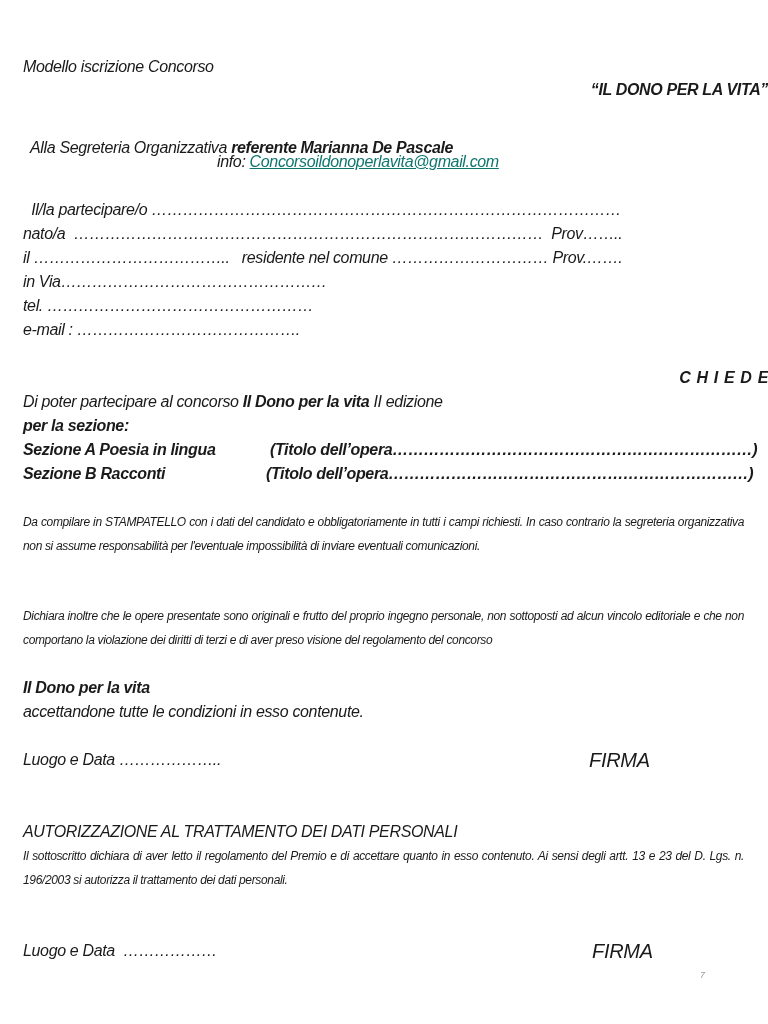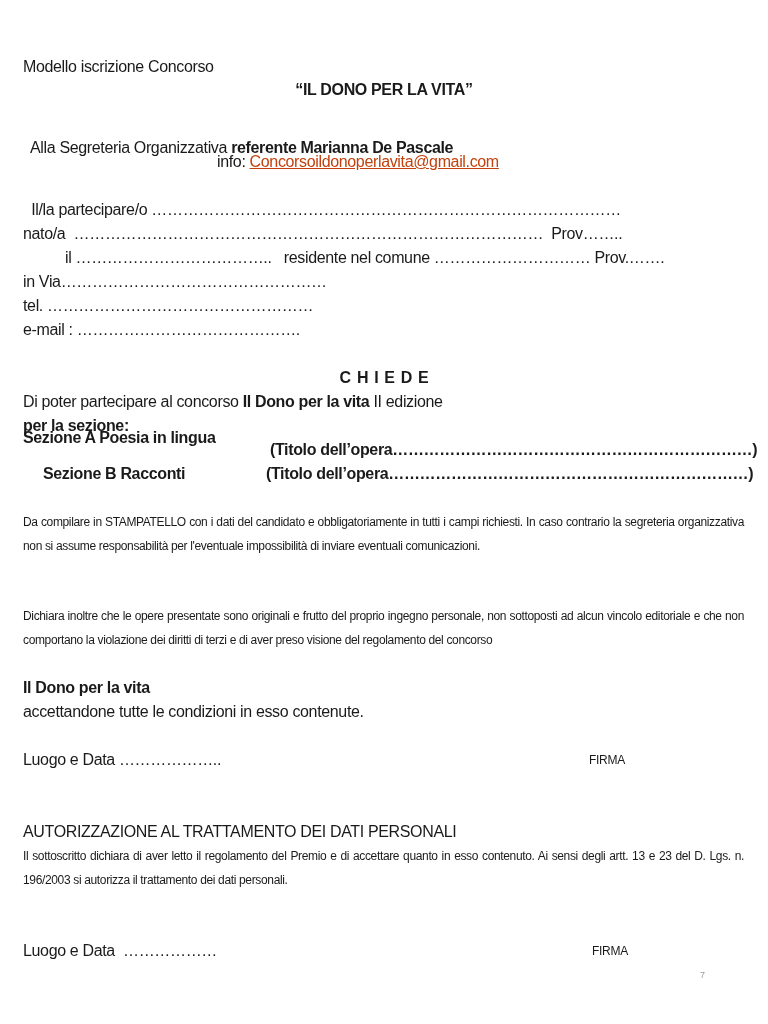--- a/index.html
+++ b/index.html
@@ -1,59 +1,59 @@
 <!DOCTYPE html>
 <html><head>
 <meta charset="utf-8">
 <style>
   html, body { margin: 0; padding: 0; background: #ffffff; }
   body { width: 768px; height: 1024px; position: relative; overflow: hidden;
          font-family: "Liberation Sans Narrow", "Liberation Sans", sans-serif; color: #1a1a1a; }
-  .page { position: absolute; left: 0; top: 0; width: 768px; height: 744px; }
+  .page { position: absolute; left: 0; top: 0; width: 768px; height: 744px; font-style: italic; }
   .line { position: absolute; left: 23px; font-size: 16px; line-height: 20px; white-space: nowrap;
           letter-spacing: -0.35px; }
   .b { font-weight: bold; }
-  .center { left: 0; width: 768px; text-align: center; }
+  .center { left: 0; width: 768px; text-align: right; }
   .just { position: absolute; left: 23px; width: 721px; font-size: 12px; line-height: 24px;
           text-align: justify; text-align-last: left; letter-spacing: -0.35px; }
-  .link { color: #c2410c; text-decoration: underline; cursor: pointer; }
+  .link { color: #0f766e; text-decoration: underline; cursor: pointer; }
   .pagenum { position: absolute; left: 700px; top: 970px; font-size: 9px; color: #9a9a9a; }
-  .firma { position: absolute; font-size: 12px; line-height: 20px; letter-spacing: -0.3px; }
+  .firma { position: absolute; font-size: 20px; line-height: 20px; letter-spacing: -0.3px; }
 </style>
 </head>
 <body>
 
 <div class="page">
 
   <div class="line" style="top:57px;">Modello iscrizione Concorso</div>
   <div class="line center b" style="top:80px;">“IL DONO PER LA VITA”</div>
 
   <div class="line" style="top:138px;margin-left:7px;">
     <span>Alla Segreteria Organizzativa </span><span class="b">referente Marianna De Pascale</span>
   </div>
   <div class="line" style="top:152px; left:217px;">
     <span>info: </span><span class="link">Concorsoildonoperlavita@gmail.com</span>
   </div>
 
   <div class="line" style="top:200px; white-space:pre;">  Il/la partecipare/o ………………………………………………………………………………</div>
   <div class="line" style="top:224px; white-space:pre;">nato/a  ………………………………………………………………………………  Prov……..</div>
-  <div class="line" style="top:248px; white-space:pre;margin-left:42px;">il ………………………………..   residente nel comune ………………………… Prov.…….</div>
+  <div class="line" style="top:248px; white-space:pre;">il ………………………………..   residente nel comune ………………………… Prov.…….</div>
   <div class="line" style="top:272px;">in Via……………………………………………</div>
   <div class="line" style="top:320px;">e-mail : …………………………………….</div>
   <div class="line" style="top:296px;">tel. ……………………………………………</div>
 
   <div class="line center b" style="top:368px; word-spacing:2px;">C H I E D E</div>
   <div class="line" style="top:392px;">
     <span>Di poter partecipare al concorso </span><span class="b">Il Dono per la vita</span><span> II edizione</span>
   </div>
   <div class="line b" style="top:416px;">per la sezione:</div>
 
-  <div class="line b" style="top:428px;text-align:center;">Sezione A Poesia in lingua</div>
+  <div class="line b" style="top:440px;text-align:center;">Sezione A Poesia in lingua</div>
   <div class="line b" style="top:440px; left:270px;">(Titolo dell’opera……………………………………………………………)</div>
-  <div class="line b" style="top:464px;margin-left:20px;">Sezione B Racconti</div>
+  <div class="line b" style="top:464px;">Sezione B Racconti</div>
   <div class="line b" style="top:464px; left:266px;">(Titolo dell’opera……………………………………………………………)</div>
 
   <div class="just" style="top:510px;">Da compilare in STAMPATELLO con i dati del candidato e obbligatoriamente in tutti i campi richiesti. In caso contrario la segreteria organizzativa non si assume responsabilità per l'eventuale impossibilità di inviare eventuali comunicazioni.</div>
 
   <div class="just" style="top:604px;">Dichiara inoltre che le opere presentate sono originali e frutto del proprio ingegno personale, non sottoposti ad alcun vincolo editoriale e che non comportano la violazione dei diritti di terzi e di aver preso visione del regolamento del concorso</div>
   <div class="line b" style="top:678px;">Il Dono per la vita</div>
   <div class="line" style="top:702px;">accettandone tutte le condizioni in esso contenute.</div>
 
   <div class="line" style="top:750px;">Luogo e Data ………………..</div>
   <div class="firma" style="top:750px; left:589px;">FIRMA</div>

